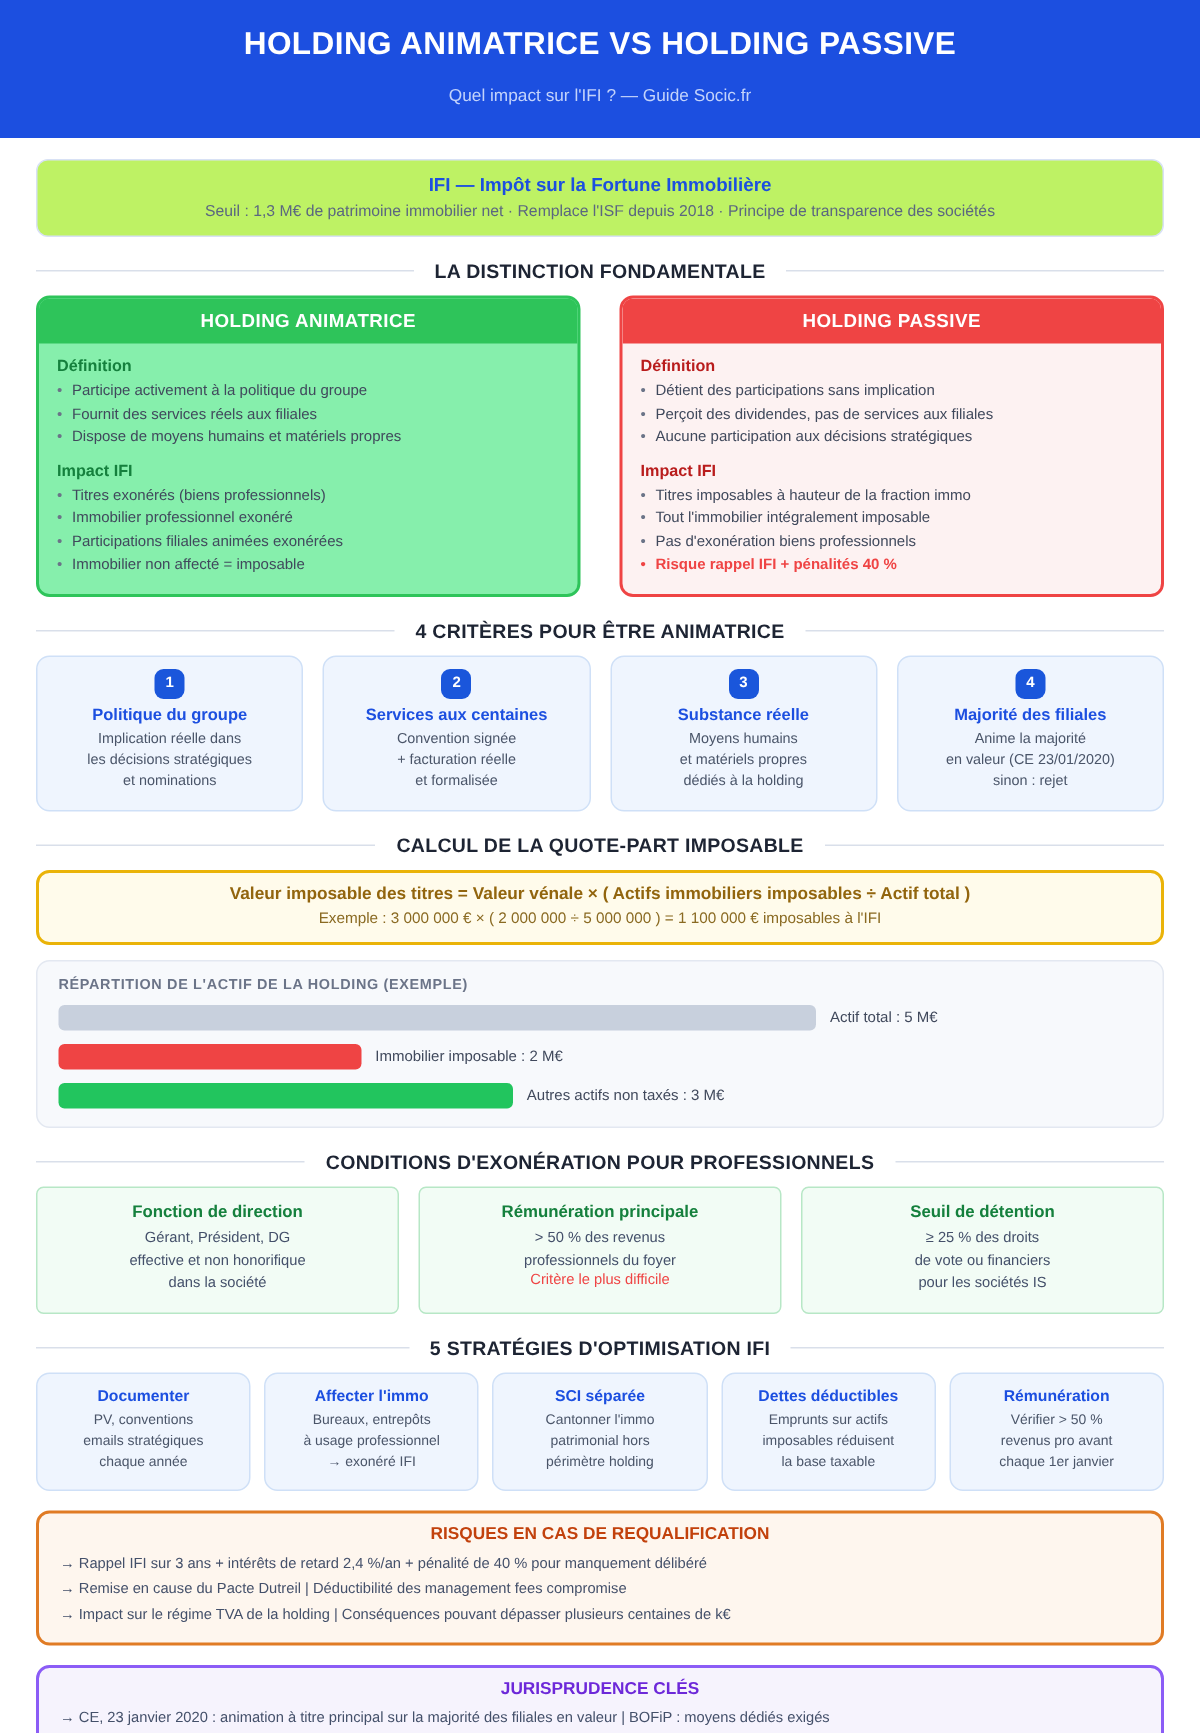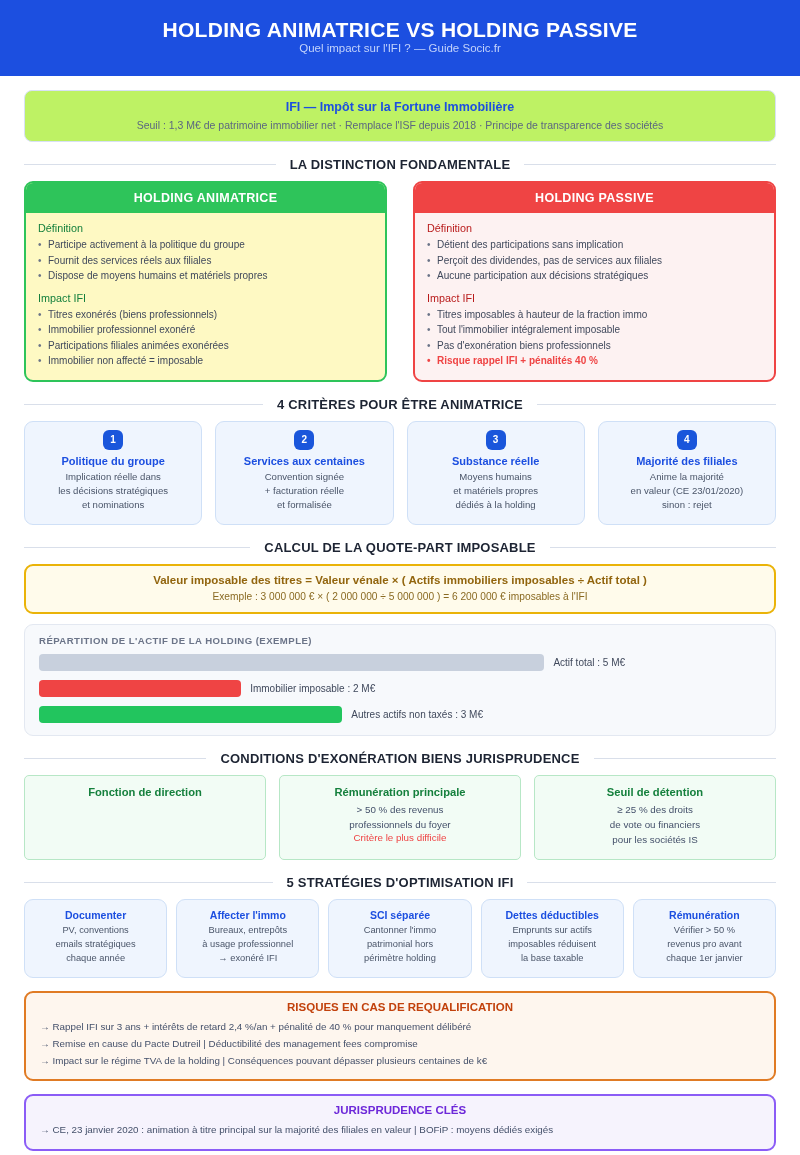--- a/index.html
+++ b/index.html
@@ -17,21 +17,21 @@
     padding: 18px 20px 22px;
     text-align: center;
   }
   .hero-title {
     color: #ffffff;
     font-size: 21px;
     font-weight: bold;
     letter-spacing: .3px;
   }
   .hero-sub {
-    margin-top: 0;
+    margin-top: 16px;
     color: #c3d3fb;
     font-size: 11.5px;
   }
 
   
   .content { padding: 10px 24px 6px; }
 
   
   .info-banner {
     background: #bef264;
@@ -56,27 +56,27 @@
     font-size: 13px;
     font-weight: bold;
     color: #1d2433;
     letter-spacing: .2px;
     white-space: nowrap;
   }
 
   
   .compare { display:flex; gap:26px; }
   .ccard { flex:1; border-radius:9px; overflow:hidden; border:2px solid; }
-  .ccard.green { border-color:#2ec45a; background:#fef9c3; }
+  .ccard.green { border-color:#2ec45a; background:#86efac; }
   .ccard.red   { border-color:#ef4444; background:#fdf2f2; }
   .ccard-head { padding:8px 6px; text-align:center; color:#fff; font-weight:bold; font-size:12.5px; letter-spacing:.3px; }
   .ccard.green .ccard-head { background:#2ec45a; }
   .ccard.red   .ccard-head { background:#ef4444; }
   .ccard-body { padding:9px 12px 11px; }
-  .grp-title { font-weight:normal; font-size:10.8px; margin-bottom:3px; }
+  .grp-title { font-weight:bold; font-size:10.8px; margin-bottom:3px; }
   .grp-title.g2 { margin-top:8px; }
   .ccard.green .grp-title { color:#15803d; }
   .ccard.red   .grp-title { color:#b91c1c; }
   .blist { list-style:none; }
   .blist li {
     font-size:10px; color:#40495c; line-height:1.55;
     padding-left:10px; position:relative;
   }
   .blist li::before { content:"•"; position:absolute; left:0; color:#6b7488; }
   .blist li.hl { color:#ef4444; font-weight:bold; }
@@ -240,48 +240,49 @@
     </div>
 
     <div class="sec-head">
       <span class="rule"></span>
       <span class="txt">CALCUL DE LA QUOTE-PART IMPOSABLE</span>
       <span class="rule"></span>
     </div>
 
     <div class="formula">
       <div class="formula-main">Valeur imposable des titres = Valeur vénale × ( Actifs immobiliers imposables ÷ Actif total )</div>
-      <div class="formula-ex">Exemple : 3 000 000 € × ( 2 000 000 ÷ 5 000 000 ) = 6 200 000 € imposables à l'IFI</div>
+      <div class="formula-ex">Exemple : 3 000 000 € × ( 2 000 000 ÷ 5 000 000 ) = 1 100 000 € imposables à l'IFI</div>
     </div>
 
     <div class="bars-panel">
       <div class="bars-title">RÉPARTITION DE L'ACTIF DE LA HOLDING (EXEMPLE)</div>
       <div class="bar-row">
         <div class="bar total" style="width: 70%;"></div>
         <div class="bar-label">Actif total : 5 M€</div>
       </div>
       <div class="bar-row">
         <div class="bar immo" style="width: 28%;"></div>
         <div class="bar-label">Immobilier imposable : 2 M€</div>
       </div>
       <div class="bar-row">
         <div class="bar autres" style="width: 42%;"></div>
         <div class="bar-label">Autres actifs non taxés : 3 M€</div>
       </div>
     </div>
 
     <div class="sec-head">
       <span class="rule"></span>
-      <span class="txt">CONDITIONS D'EXONÉRATION BIENS JURISPRUDENCE</span>
+      <span class="txt">CONDITIONS D'EXONÉRATION POUR PROFESSIONNELS</span>
       <span class="rule"></span>
     </div>
 
     <div class="exo-row">
       <div class="exo">
         <div class="exo-title">Fonction de direction</div>
+        <div class="exo-desc">Gérant, Président, DG<br>effective et non honorifique<br>dans la société</div>
       </div>
       <div class="exo">
         <div class="exo-title">Rémunération principale</div>
         <div class="exo-desc">&gt; 50 % des revenus<br>professionnels du foyer</div>
         <div class="exo-warn">Critère le plus difficile</div>
       </div>
       <div class="exo">
         <div class="exo-title">Seuil de détention</div>
         <div class="exo-desc">≥ 25 % des droits<br>de vote ou financiers<br>pour les sociétés IS</div>
       </div>

